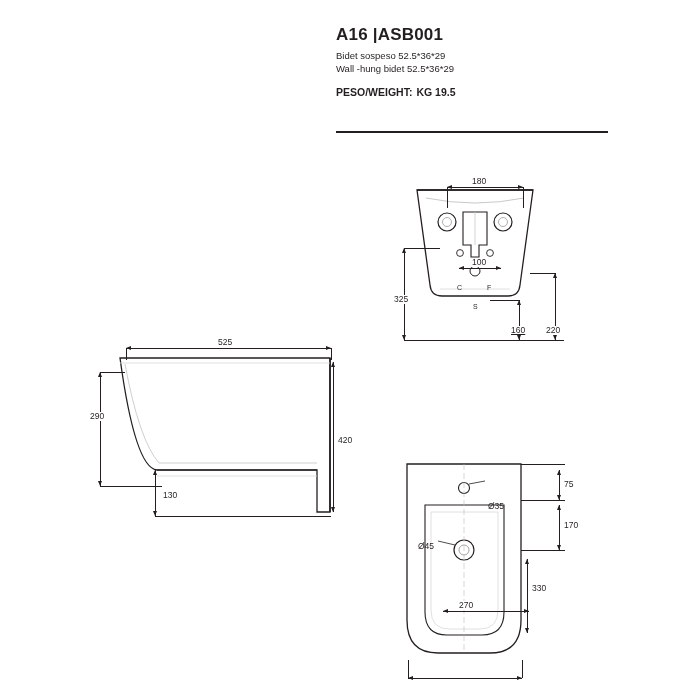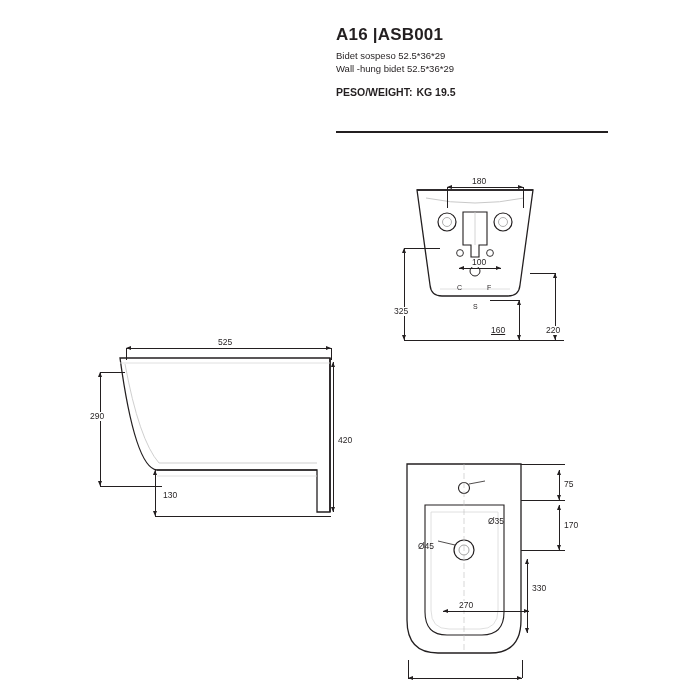--- a/index.html
+++ b/index.html
@@ -168,27 +168,27 @@
   <div class="dim-line hline" style="left:459px; top:268px; width:42px;"></div>
   <div class="arrow arrow-l" style="left:459px; top:265.5px;"></div>
   <div class="arrow arrow-r" style="left:496px; top:265.5px;"></div>
   <div class="dim-text" style="left:470px; top:258px;">100</div>
 
   <div class="dim-line vline" style="left:404px; top:248px; height:92px;"></div>
   <div class="arrow arrow-u" style="left:401.5px; top:248px;"></div>
   <div class="arrow arrow-d" style="left:401.5px; top:335px;"></div>
   <div class="ext-line hline" style="left:404px; top:248px; width:36px; height:1px; background:#231f20;"></div>
   <div class="ext-line hline" style="left:404px; top:340px; width:160px; height:1px; background:#231f20;"></div>
-  <div class="dim-text" style="left:392px; top:295px;margin-top:12px;">325</div>
+  <div class="dim-text" style="left:392px; top:295px;">325</div>
 
   <div class="dim-line vline" style="left:519px; top:300px; height:40px;"></div>
   <div class="arrow arrow-u" style="left:516.5px; top:300px;"></div>
   <div class="arrow arrow-d" style="left:516.5px; top:335px;"></div>
   <div class="ext-line hline" style="left:490px; top:300px; width:29px; height:1px; background:#231f20;"></div>
-  <div class="dim-text" style="left:489px; top:326px;text-decoration:underline;">160</div>
+  <div class="dim-text" style="left:509px; top:326px;text-decoration:underline;">160</div>
 
   <div class="dim-line vline" style="left:555px; top:273px; height:67px;"></div>
   <div class="arrow arrow-u" style="left:552.5px; top:273px;"></div>
   <div class="arrow arrow-d" style="left:552.5px; top:335px;"></div>
   <div class="ext-line hline" style="left:530px; top:273px; width:25px; height:1px; background:#231f20;"></div>
   <div class="dim-text" style="left:544px; top:318px;margin-top:8px;">220</div>
 
   <div class="label-tiny" style="left:457px; top:284px;">C</div>
   <div class="label-tiny" style="left:487px; top:284px;">F</div>
   <div class="label-tiny" style="left:473px; top:303px;">S</div>
@@ -248,21 +248,21 @@
       <circle cx="84" cy="100" r="5" fill="#ffffff" stroke="#9a9a9a" stroke-width="0.9"></circle>
 
       <line x1="89" y1="34" x2="105" y2="31" stroke="#231f20" stroke-width="0.8"></line>
 
       <line x1="75" y1="95" x2="58" y2="91" stroke="#231f20" stroke-width="0.8"></line>
 
       <line x1="84" y1="14" x2="84" y2="203" stroke="#bdbdbd" stroke-width="0.6" stroke-dasharray="6 3"></line>
     </svg>
   </div>
 
-  <div class="label-sm" style="left:488px; top:517px;">Ø35</div>
+  <div class="label-sm" style="left:488px; top:502px;">Ø35</div>
   <div class="label-sm" style="left:418px; top:542px;">Ø45</div>
 
   <div class="dim-line vline" style="left:559px; top:470px; height:30px;"></div>
   <div class="arrow arrow-u" style="left:556.5px; top:470px;"></div>
   <div class="arrow arrow-d" style="left:556.5px; top:495px;"></div>
   <div class="ext-line hline" style="left:521px; top:464px; width:44px; height:1px; background:#231f20;"></div>
   <div class="ext-line hline" style="left:521px; top:500px; width:44px; height:1px; background:#231f20;"></div>
   <div class="dim-text" style="left:562px; top:480px;">75</div>
 
   <div class="dim-line vline" style="left:559px; top:505px; height:45px;"></div>

